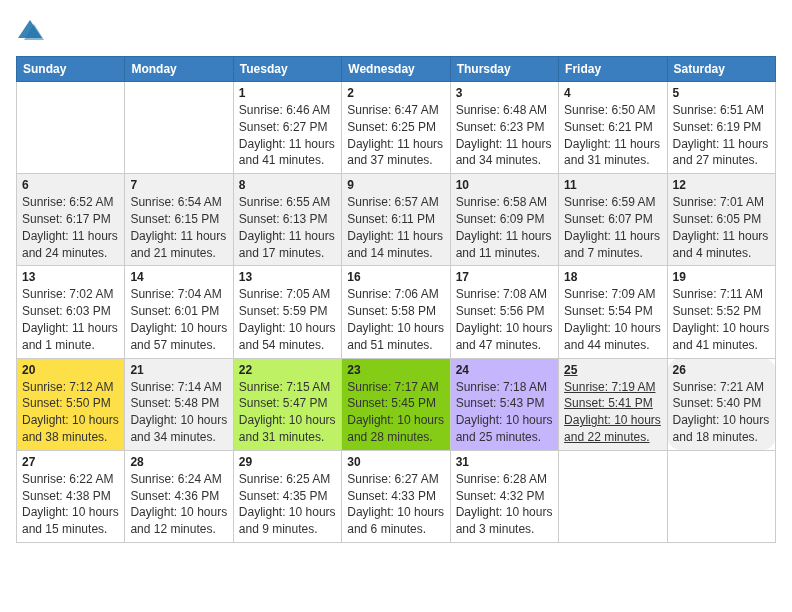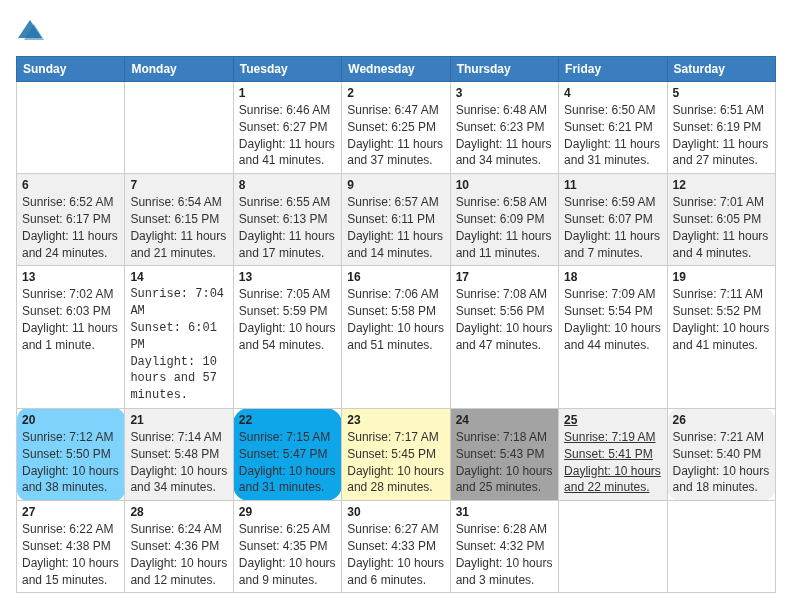--- a/index.html
+++ b/index.html
@@ -200,21 +200,21 @@
       </tr>
       <tr>
         <td>
           <span class="day-number">13</span>
           <div class="day-info" style="white-space: pre-line;">Sunrise: 7:02 AM
 Sunset: 6:03 PM
 Daylight: 11 hours and 1 minute.</div>
         </td>
         <td>
           <span class="day-number">14</span>
-          <div class="day-info" style="white-space: pre-line; font-family: Liberation Mono, monospace;">Sunrise: 7:04 AM
+          <div class="day-info" style="white-space: pre-line;">Sunrise: 7:04 AM
 Sunset: 6:01 PM
 Daylight: 10 hours and 57 minutes.</div>
         </td>
         <td>
           <span class="day-number">13</span>
           <div class="day-info" style="white-space: pre-line;">Sunrise: 7:05 AM
 Sunset: 5:59 PM
 Daylight: 10 hours and 54 minutes.</div>
         </td>
         <td>
@@ -236,45 +236,45 @@
 Daylight: 10 hours and 44 minutes.</div>
         </td>
         <td>
           <span class="day-number">19</span>
           <div class="day-info" style="white-space: pre-line;">Sunrise: 7:11 AM
 Sunset: 5:52 PM
 Daylight: 10 hours and 41 minutes.</div>
         </td>
       </tr>
       <tr>
-        <td style="background: #7dd3fc; border-radius: 11px;">
+        <td style="background: #fde047;">
           <span class="day-number">20</span>
           <div class="day-info" style="white-space: pre-line;">Sunrise: 7:12 AM
 Sunset: 5:50 PM
 Daylight: 10 hours and 38 minutes.</div>
         </td>
         <td style="background: rgb(240, 240, 240);">
           <span class="day-number">21</span>
           <div class="day-info" style="white-space: pre-line;">Sunrise: 7:14 AM
 Sunset: 5:48 PM
 Daylight: 10 hours and 34 minutes.</div>
         </td>
-        <td style="background: #0ea5e9; border-radius: 16px;">
+        <td style="background: #bef264;">
           <span class="day-number">22</span>
           <div class="day-info" style="white-space: pre-line;">Sunrise: 7:15 AM
 Sunset: 5:47 PM
 Daylight: 10 hours and 31 minutes.</div>
         </td>
-        <td style="background: #fef9c3;">
+        <td style="background: #84cc16;">
           <span class="day-number">23</span>
           <div class="day-info" style="white-space: pre-line;">Sunrise: 7:17 AM
 Sunset: 5:45 PM
 Daylight: 10 hours and 28 minutes.</div>
         </td>
-        <td style="background: #a3a3a3;">
+        <td style="background: #c4b5fd;">
           <span class="day-number">24</span>
           <div class="day-info" style="white-space: pre-line;">Sunrise: 7:18 AM
 Sunset: 5:43 PM
 Daylight: 10 hours and 25 minutes.</div>
         </td>
         <td style="background: rgb(240, 240, 240); text-decoration: underline;">
           <span class="day-number">25</span>
           <div class="day-info" style="white-space: pre-line;">Sunrise: 7:19 AM
 Sunset: 5:41 PM
 Daylight: 10 hours and 22 minutes.</div>

